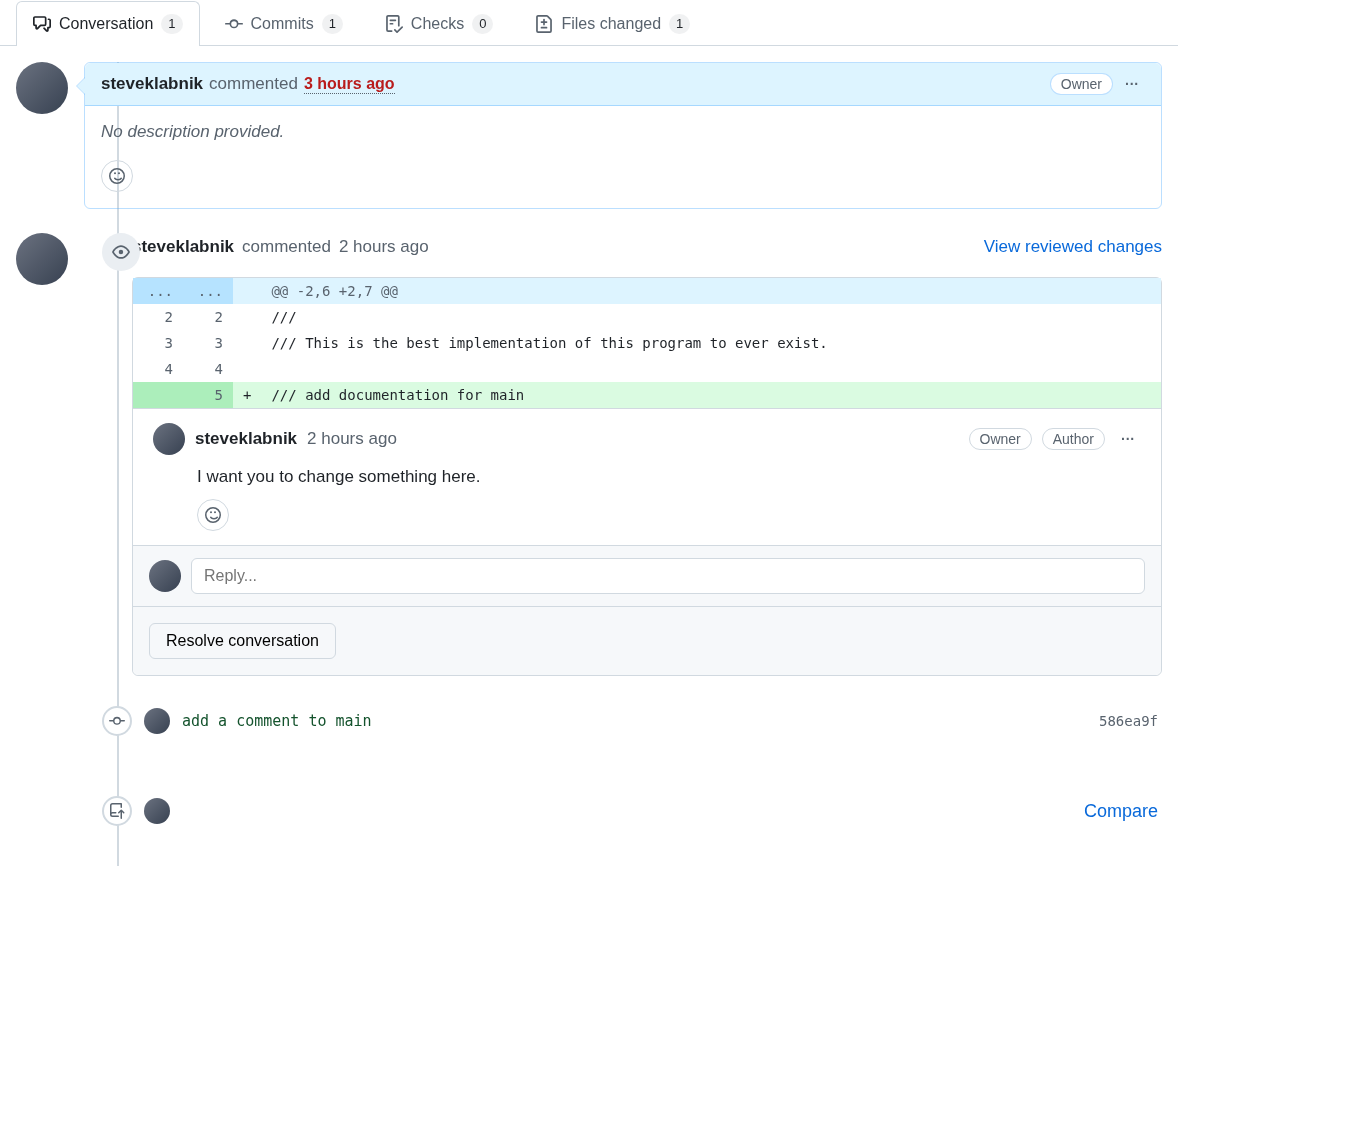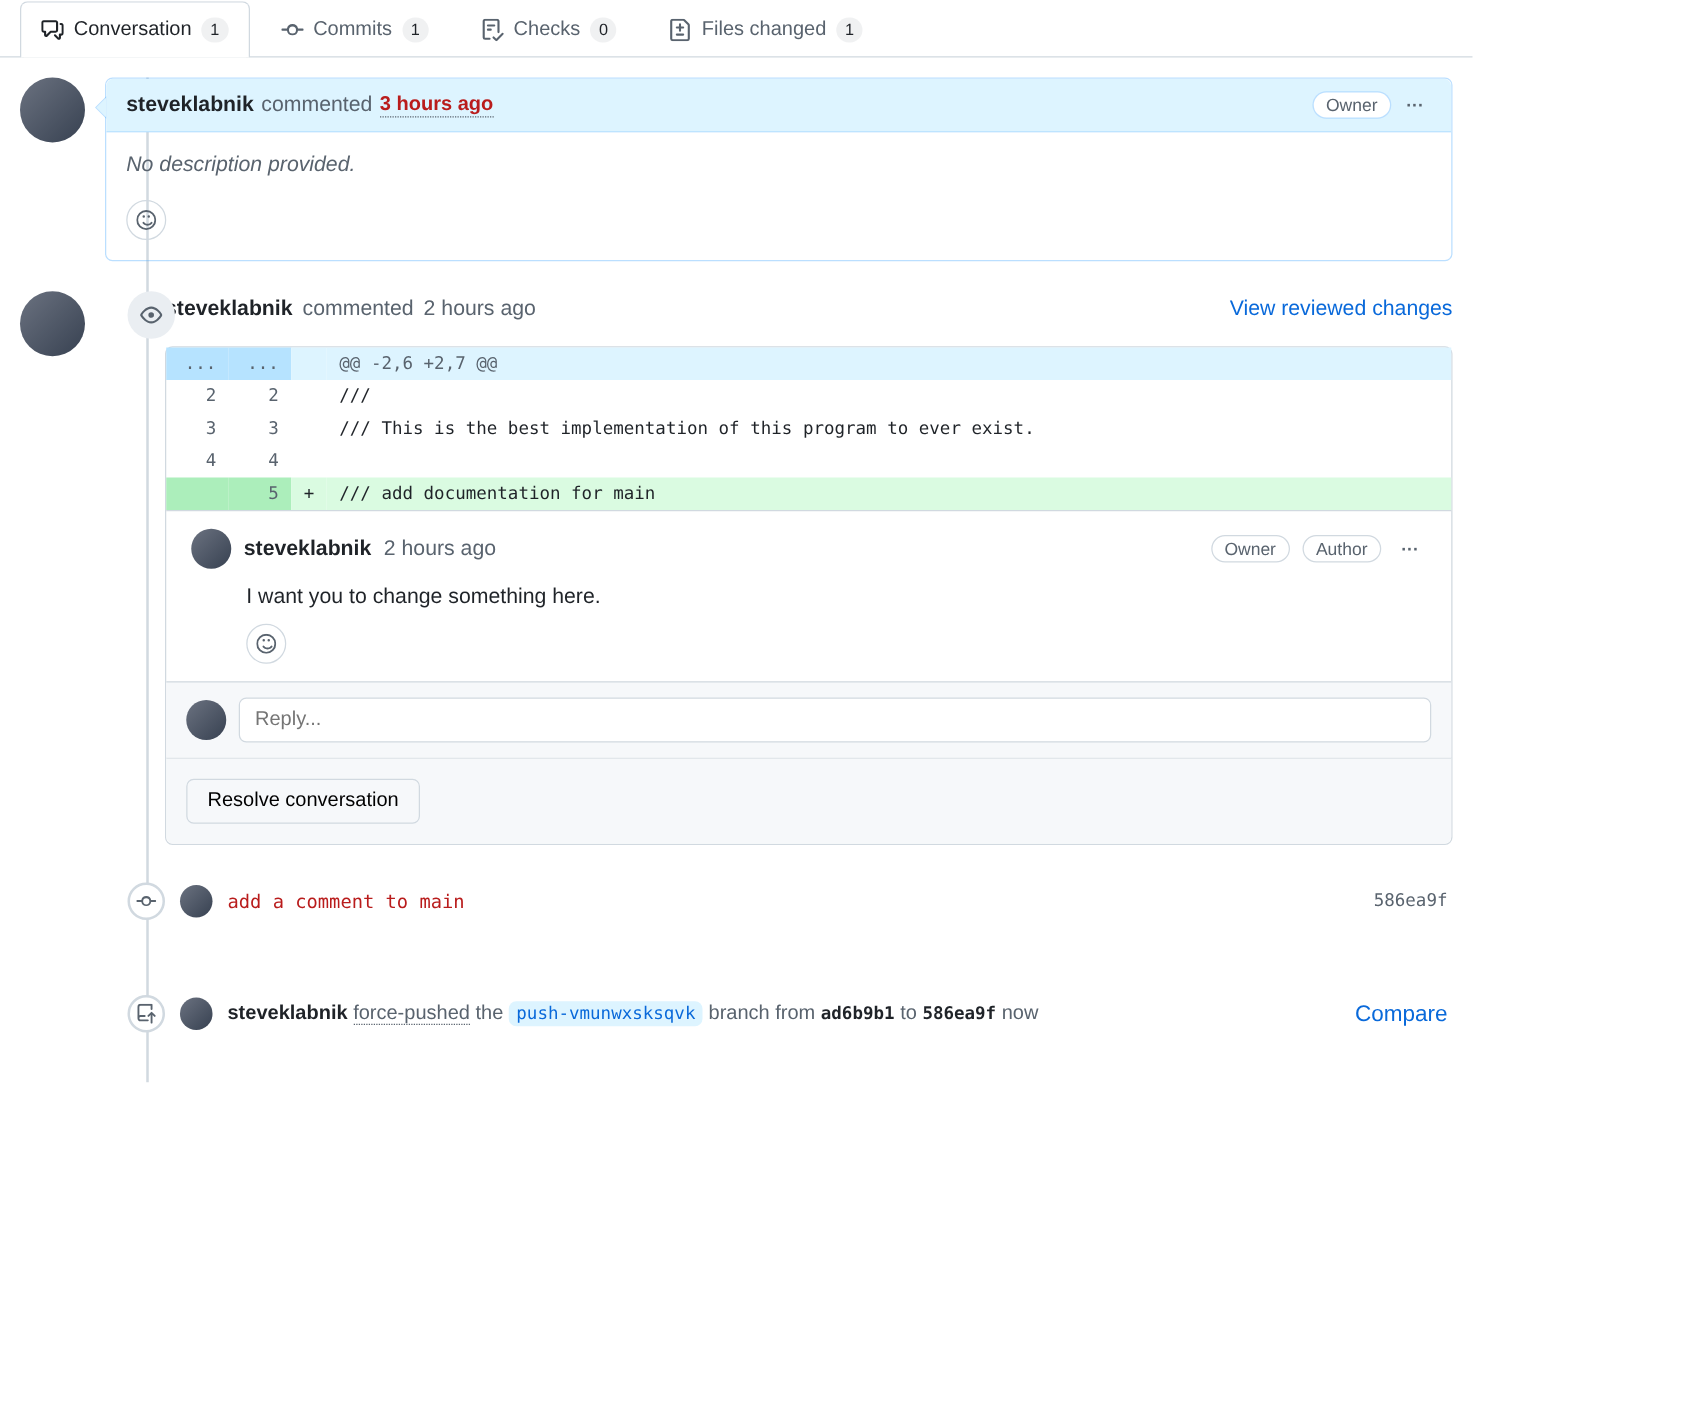--- a/index.html
+++ b/index.html
@@ -271,21 +271,21 @@
   margin-left: 86px;
 }
 .timeline-badge svg { fill: #59636e; }
 .avatar-xs {
   width: 26px;
   height: 26px;
   border-radius: 50%;
   background: linear-gradient(135deg, #6b7280, #374151);
   flex-shrink: 0;
 }
-.commit-msg { font-family: ui-monospace, SFMono-Regular, Menlo, Consolas, monospace; color: #b91c1c; font-size: 15px; }
+.commit-msg { font-family: ui-monospace, SFMono-Regular, Menlo, Consolas, monospace; color: #14532d; font-size: 15px; }
 .commit-sha { font-family: ui-monospace, SFMono-Regular, Menlo, Consolas, monospace; color: #59636e; font-size: 14px; margin-left: auto; padding-right: 4px; }
 .push-msg { font-size: 16px; color: #59636e; }
 .push-msg .author { font-weight: 600; color: #1f2328; }
 .push-msg .branch { background: #ddf4ff; color: #0969da; padding: 2px 6px; border-radius: 6px; font-family: ui-monospace, SFMono-Regular, Menlo, Consolas, monospace; font-size: 14px; }
 .push-msg .sha { font-family: ui-monospace, SFMono-Regular, Menlo, Consolas, monospace; font-weight: 600; color:#1f2328; font-size: 14px;}
 .dotted { border-bottom: 1px dotted #59636e; }
 .compare-link { color: #0969da; margin-left: auto; padding-right: 4px; font-size: 18px; cursor: pointer; }
 </style>
 </head>
 <body>
@@ -442,27 +442,16 @@
       <span class="commit-sha">586ea9f</span>
     </div>
 
     <div class="timeline-item" style="margin-top:60px;">
       <div class="timeline-badge small">
         <svg width="16" height="16" viewBox="0 0 16 16">
             <path d="M1 2.5A2.5 2.5 0 0 1 3.5 0h8.75a.75.75 0 0 1 .75.75v3.5a.75.75 0 0 1-1.5 0V1.5h-8a1 1 0 0 0-1 1v6.708A2.5 2.5 0 0 1 3.5 9h3.25a.75.75 0 0 1 0 1.5H3.5a1 1 0 0 0 0 2h5.75a.75.75 0 0 1 0 1.5H3.5A2.5 2.5 0 0 1 1 11.5Zm13.23 7.79h-.001l-1.224-1.224v6.184a.75.75 0 0 1-1.5 0V9.066L10.28 10.29a.75.75 0 0 1-1.06-1.061l2.505-2.504a.75.75 0 0 1 1.06 0L15.29 9.23a.75.75 0 0 1-1.06 1.06"></path>
           </svg>
       </div>
       <div class="avatar-xs"></div>
-      <span class="push-msg">
-        <span class="author">steveklabnik</span>
-        <span class="dotted">force-pushed</span>
-        <span>the</span>
-        <span class="branch">push-vmunwxsksqvk</span>
-        <span>branch from</span>
-        <span class="sha">ad6b9b1</span>
-        <span>to</span>
-        <span class="sha">586ea9f</span>
-        <span>now</span>
-      </span>
       <span class="compare-link">Compare</span>
     </div>
   </div>
 </div>
 
 </body></html>

